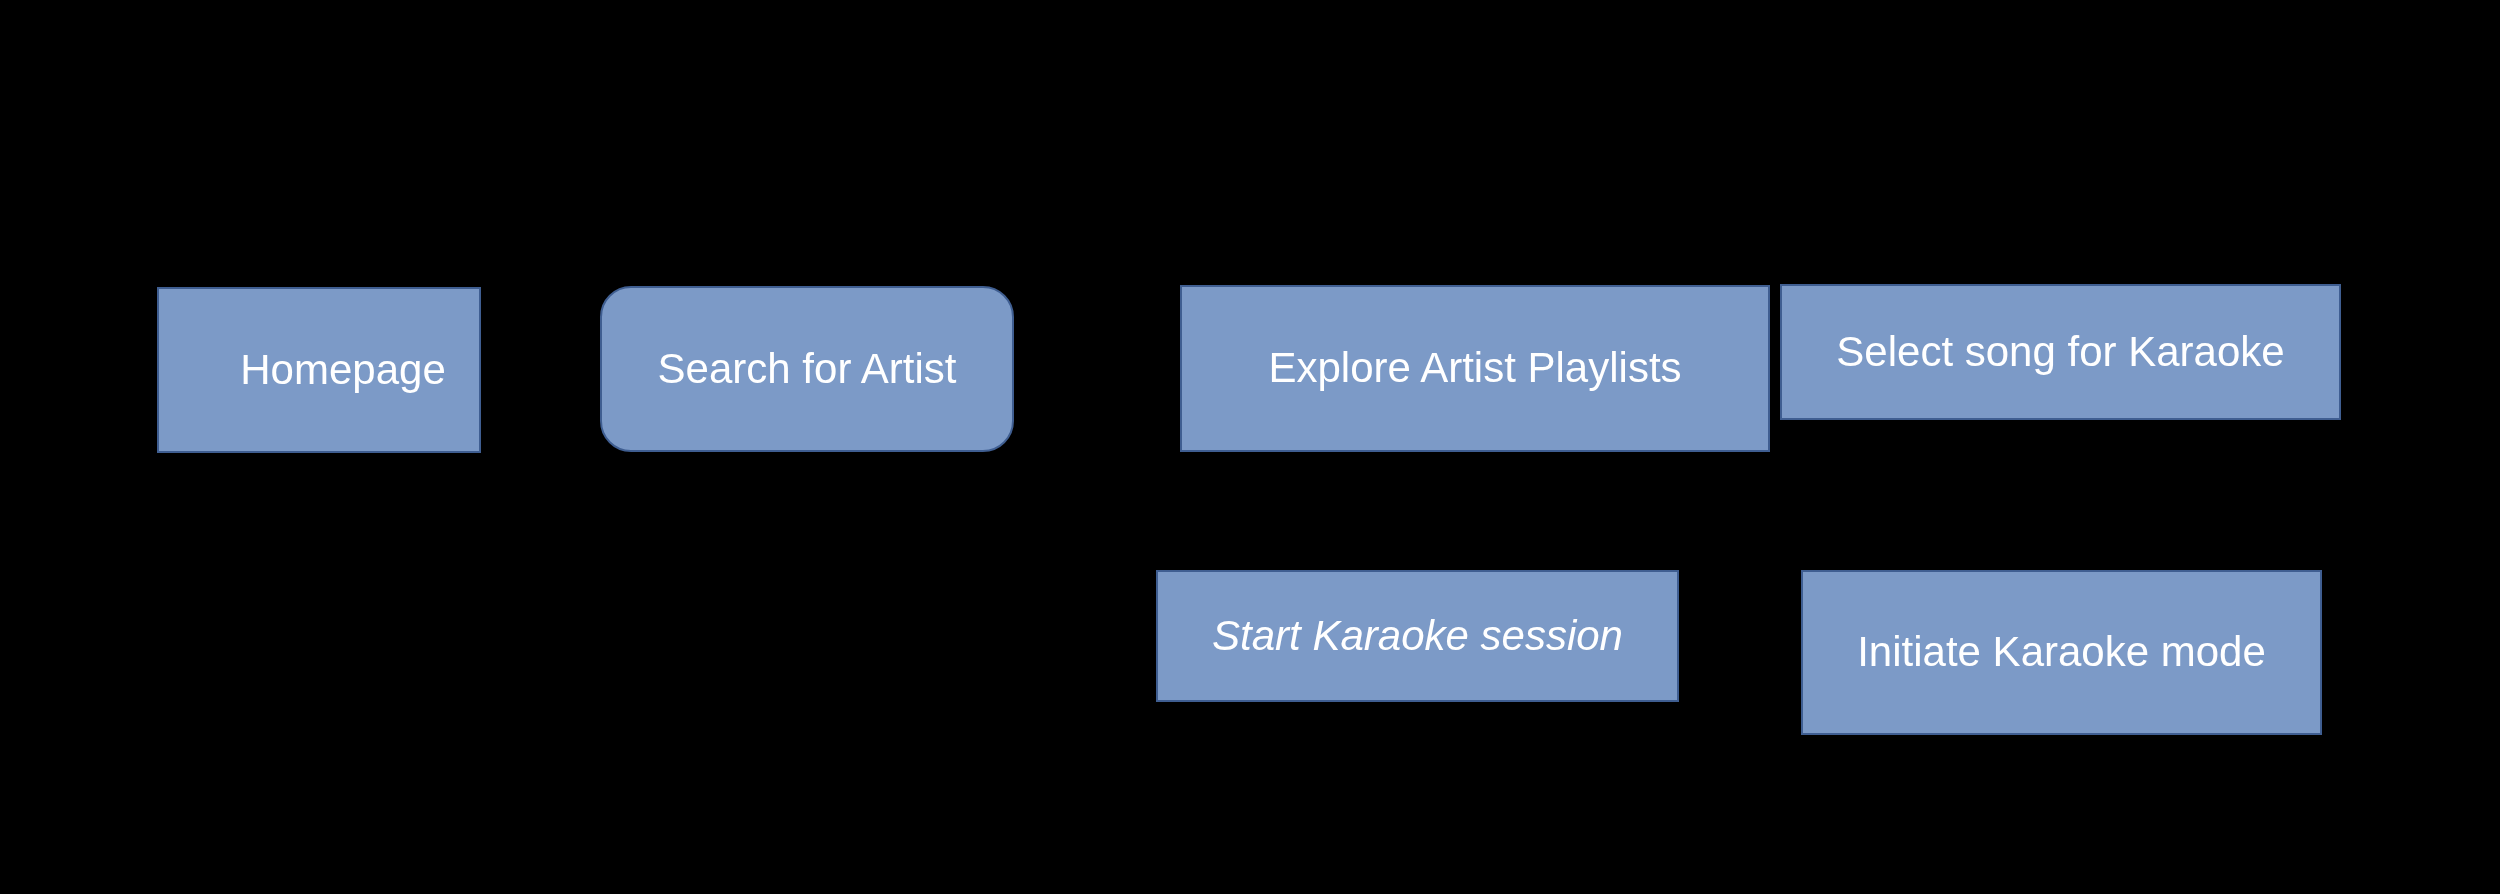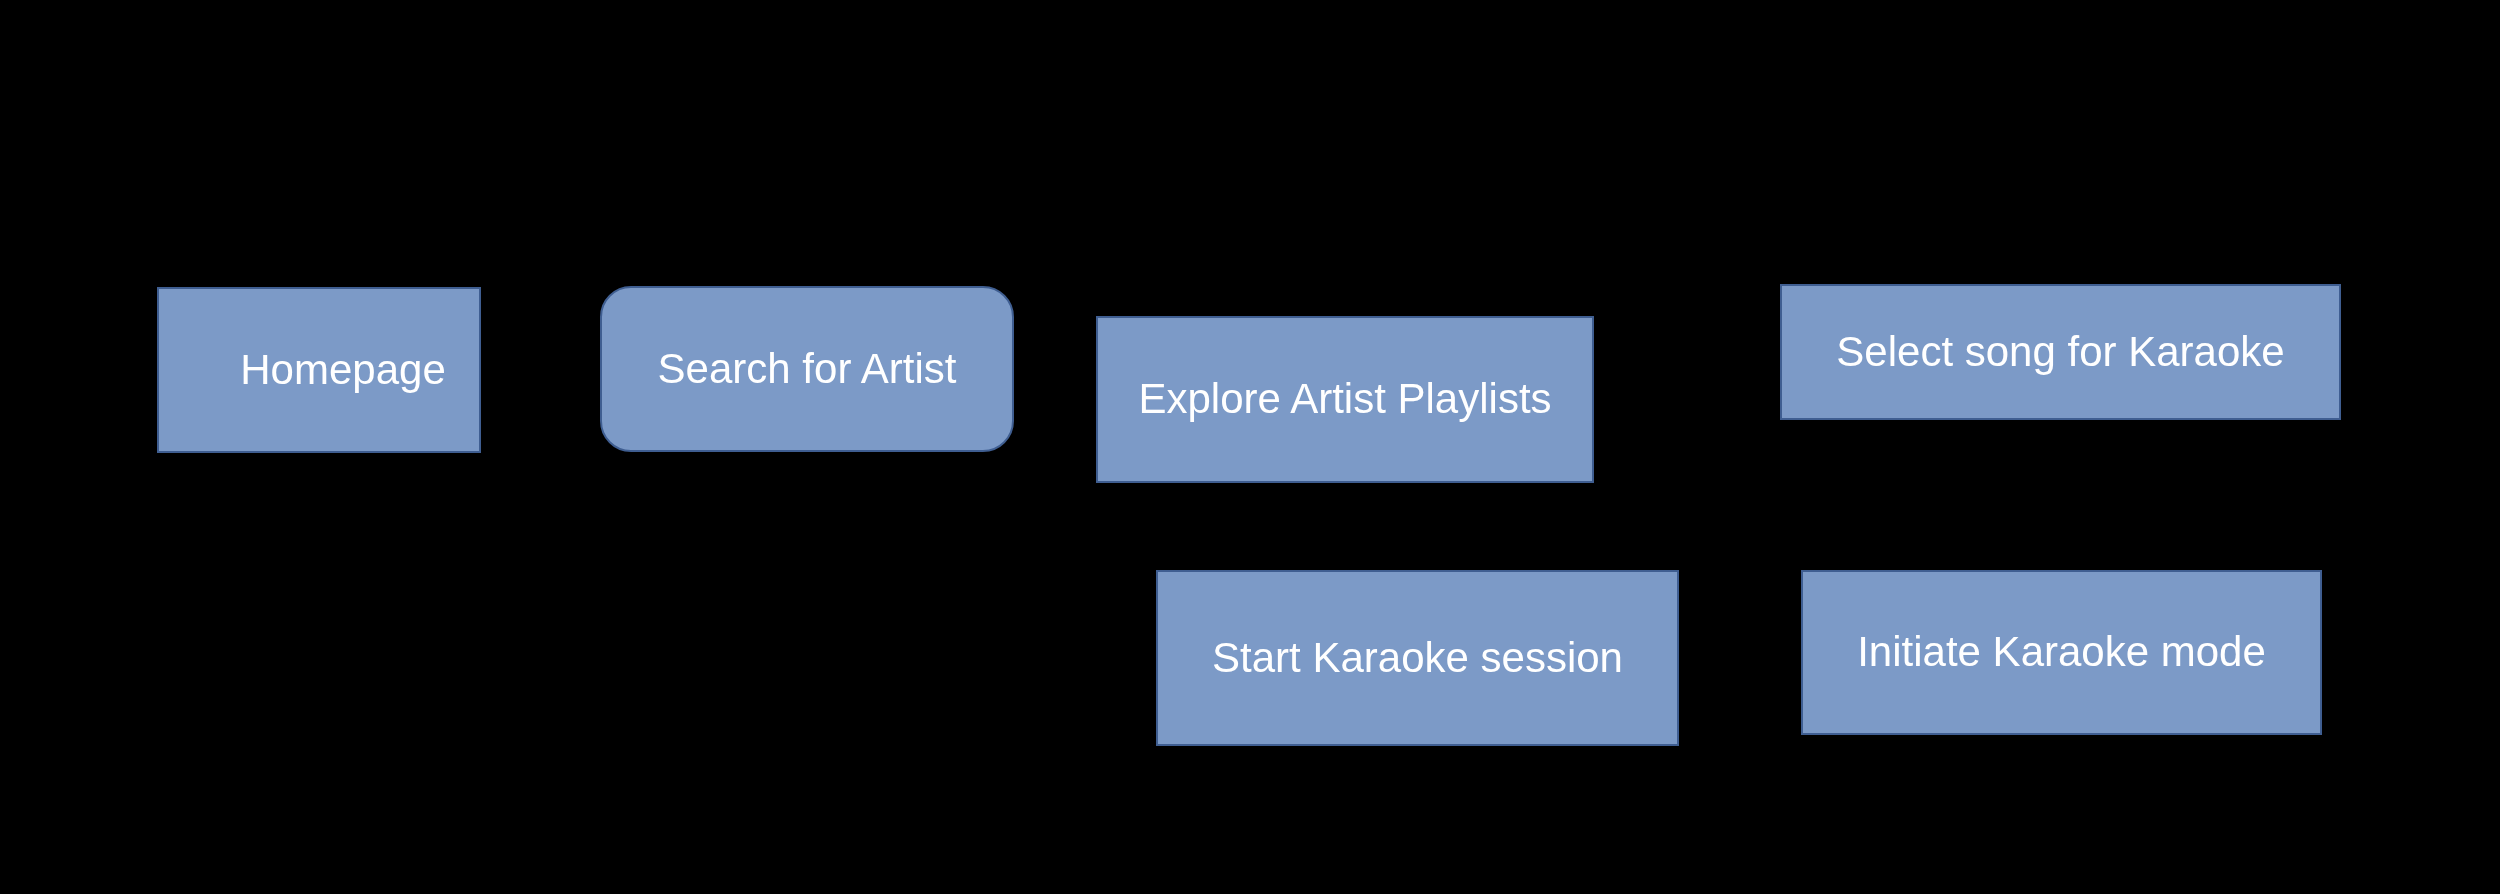--- a/index.html
+++ b/index.html
@@ -31,23 +31,23 @@
   }
   .node-label {
     color: var(--text-color, #ffffff);
     font-size: 42px;
     line-height: 1.2;
     white-space: nowrap;
   }
   
   .n0 { left: 157px;  top: 287px; width: 324px; height: 166px; padding-left: 48px; }
   .n1 { left: 600px;  top: 286px; width: 414px; height: 166px; border-radius: 31px; }
-  .n2 { left: 1096px; top: 285px; width: 498px; height: 167px; margin-top: 31px; }
+  .n2 { left: 1180px; top: 285px; width: 590px; height: 167px; }
   .n3 { left: 1780px; top: 284px; width: 561px; height: 136px; }
-  .n4 { left: 1156px; top: 570px; width: 523px; height: 176px; }
+  .n4 { left: 1156px; top: 570px; width: 523px; height: 132px; font-style: italic; }
   .n5 { left: 1801px; top: 570px; width: 521px; height: 165px; align-items: center; }
 </style>
 </head>
 <body>
 
 <div class="canvas">
 
   <div class="node n0">
     <span class="node-label">Homepage</span>
   </div>

